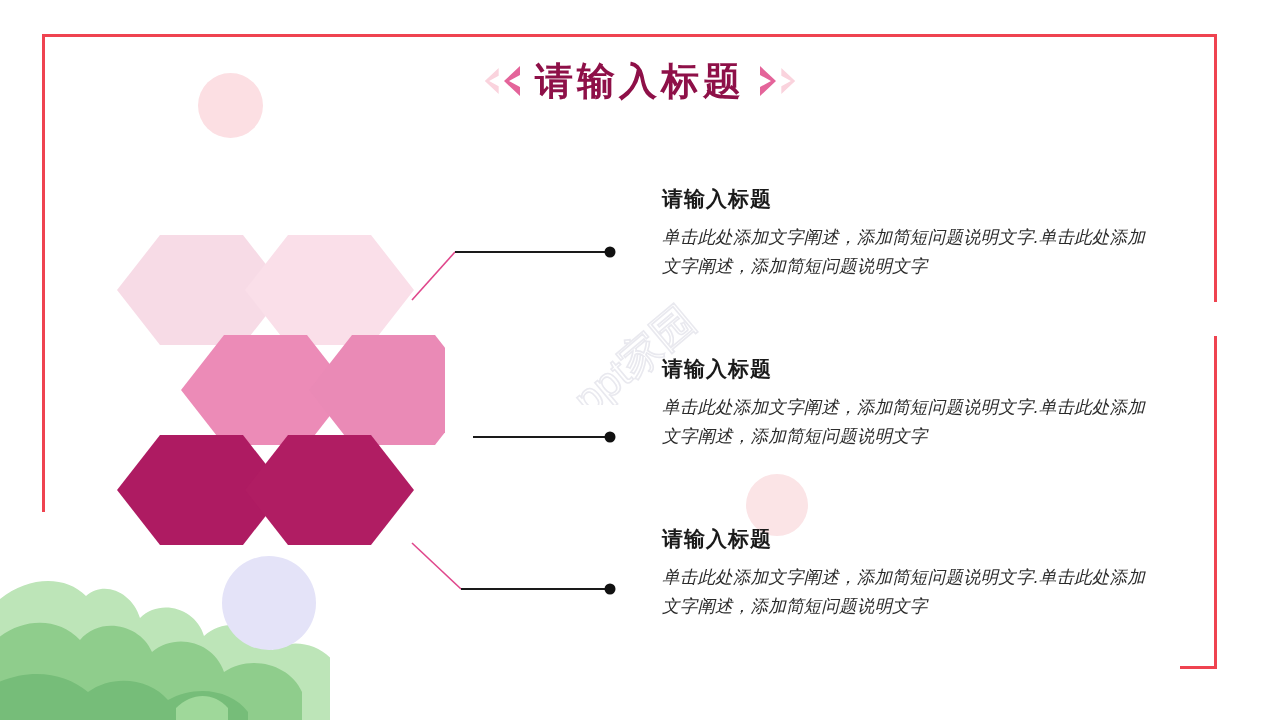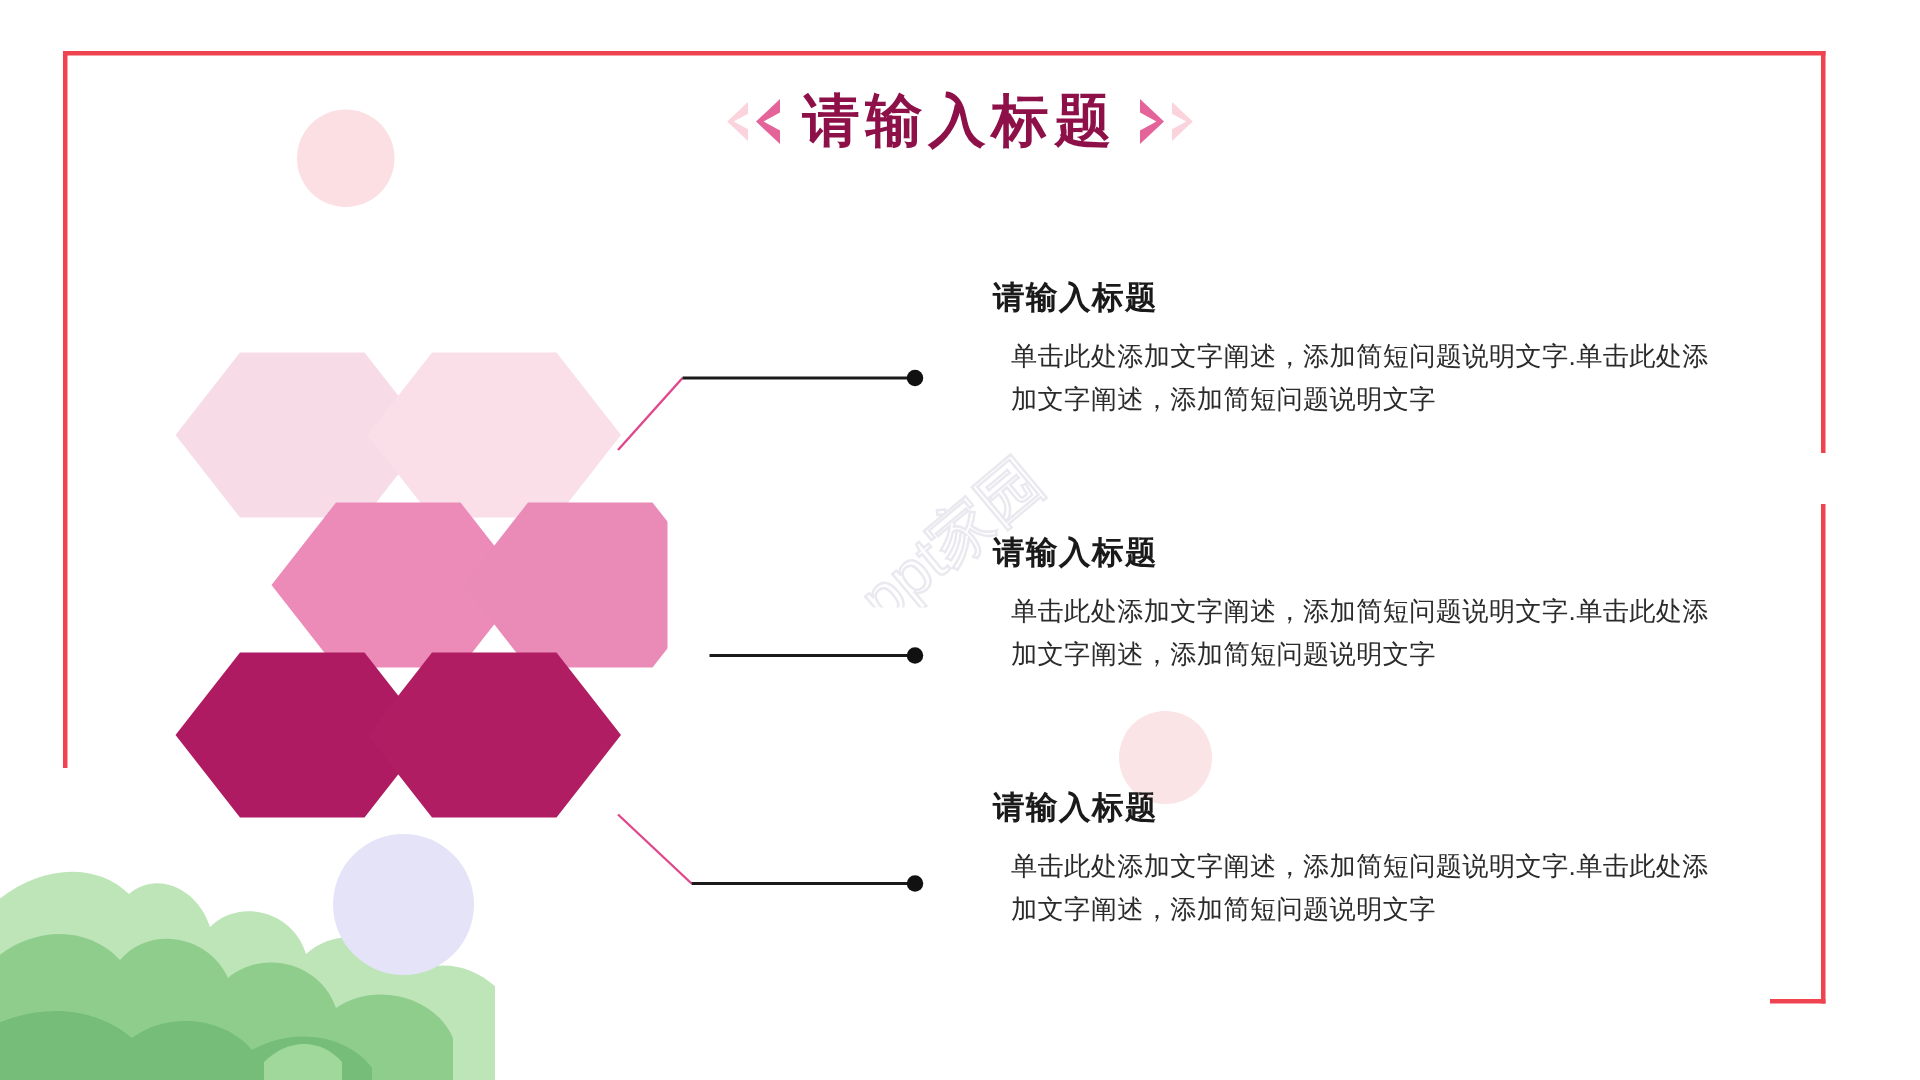--- a/index.html
+++ b/index.html
@@ -127,25 +127,26 @@
   .block-3 { top: 526px; }
   .block h3 {
     margin: 0 0 12px 0;
     font-size: 21px;
     font-weight: 700;
     color: #1a1a1a;
     letter-spacing: 1px;
     line-height: 1.2;
   }
   .block p {
-    margin: 12px;
+    margin: 0;
     font-size: 17.5px;
     color: #2b2b2b;
     line-height: 1.62;
     letter-spacing: 0.2px;
+    font-style: italic;
   }
 </style>
 </head>
 <body>
 
 <div id="slide">
 
   <div class="frame-seg" style="left:42px; top:34px; width:1175px; height:3px;"></div>
   <div class="frame-seg" style="left:42px; top:34px; width:3px; height:478px;"></div>
   <div class="frame-seg" style="left:1214px; top:34px; width:3px; height:268px;"></div>

